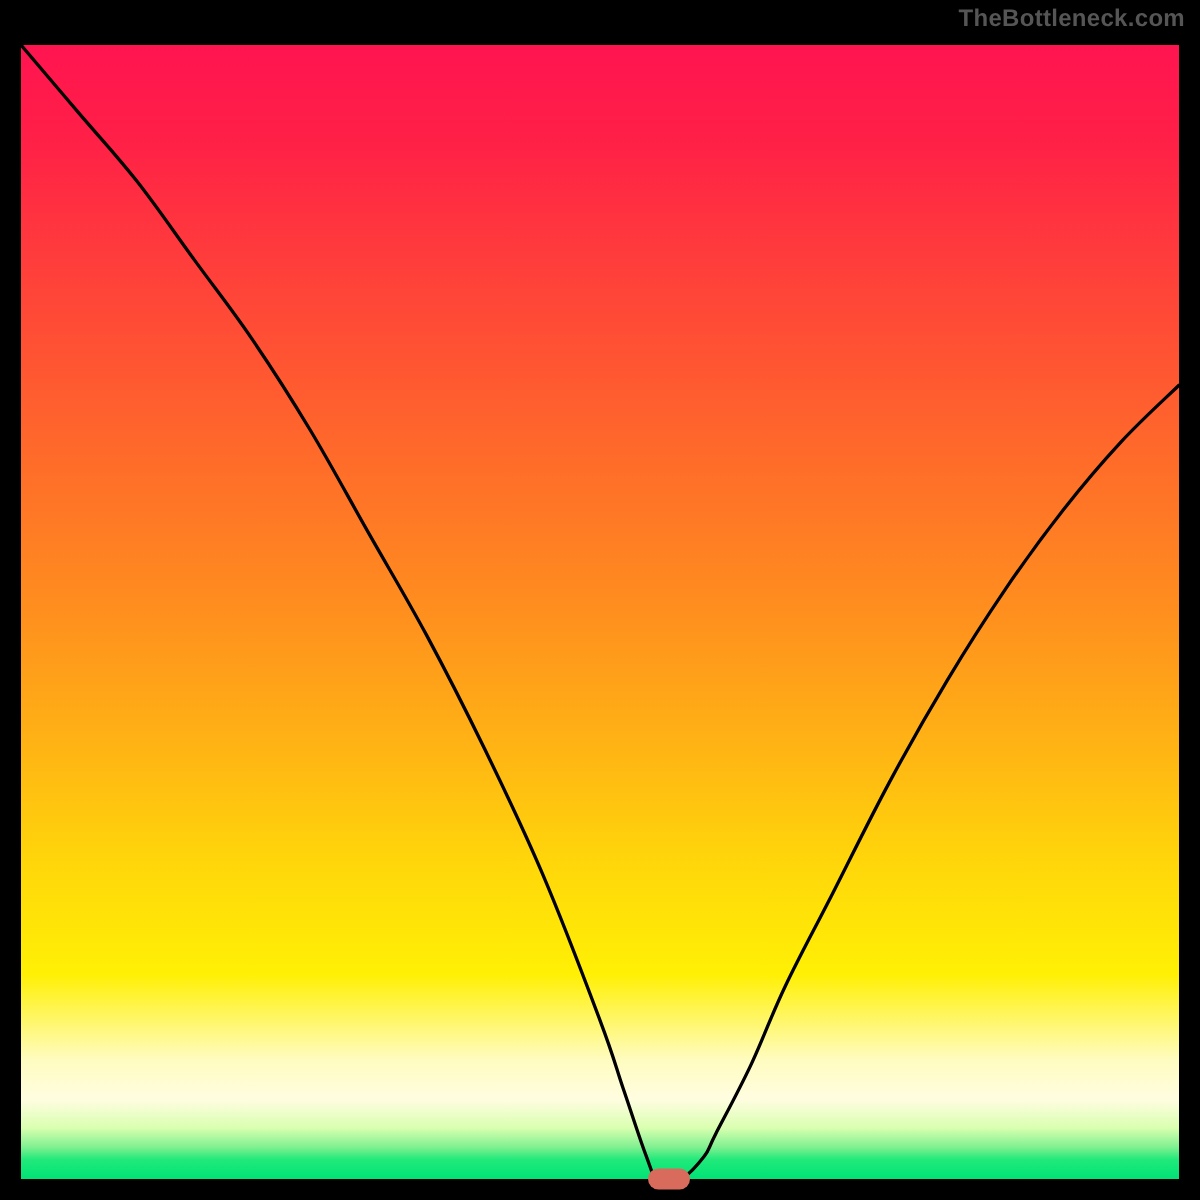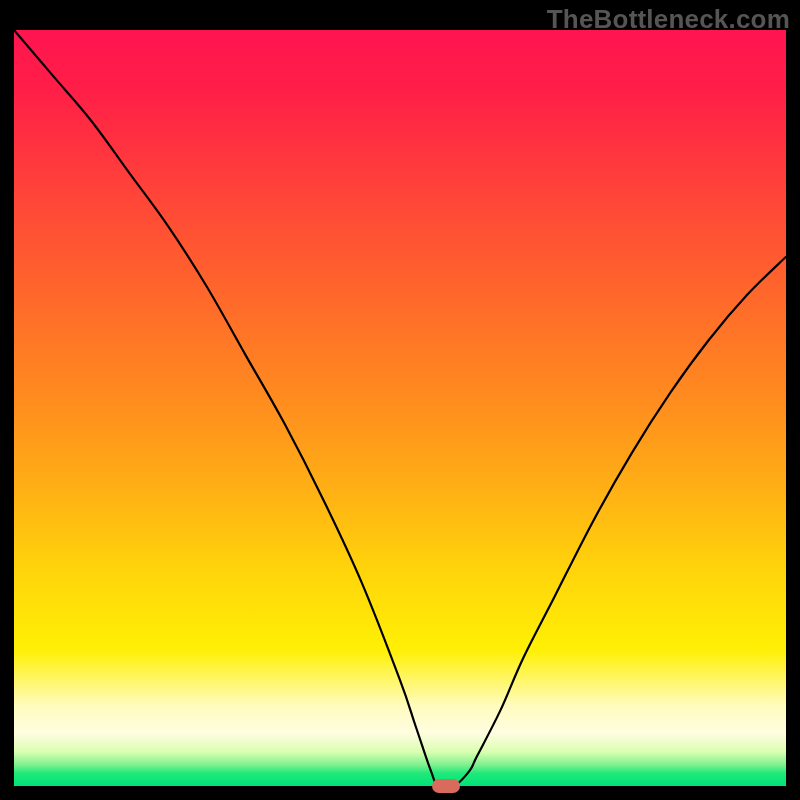--- a/index.html
+++ b/index.html
@@ -17,21 +17,21 @@
     left: 0;
     width: 800px;
     height: 800px;
     background: #000;
   }
   .attribution {
     position: absolute;
     top: 4px;
     right: 10px;
     color: #555;
-    font-size: 26px;
+    font-size: 16px;
     font-weight: 600;
     letter-spacing: 0.2px;
     user-select: none;
   }
   .plot-area {
     position: absolute;
     
     left: 14px;
     top: 30px;
     width: 772px;

